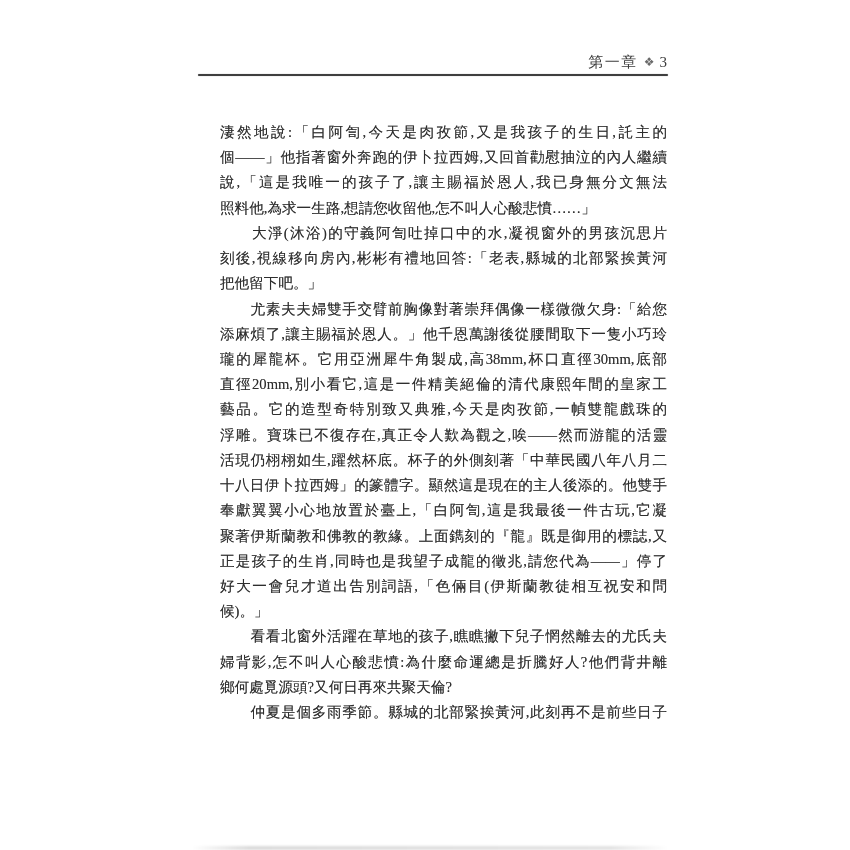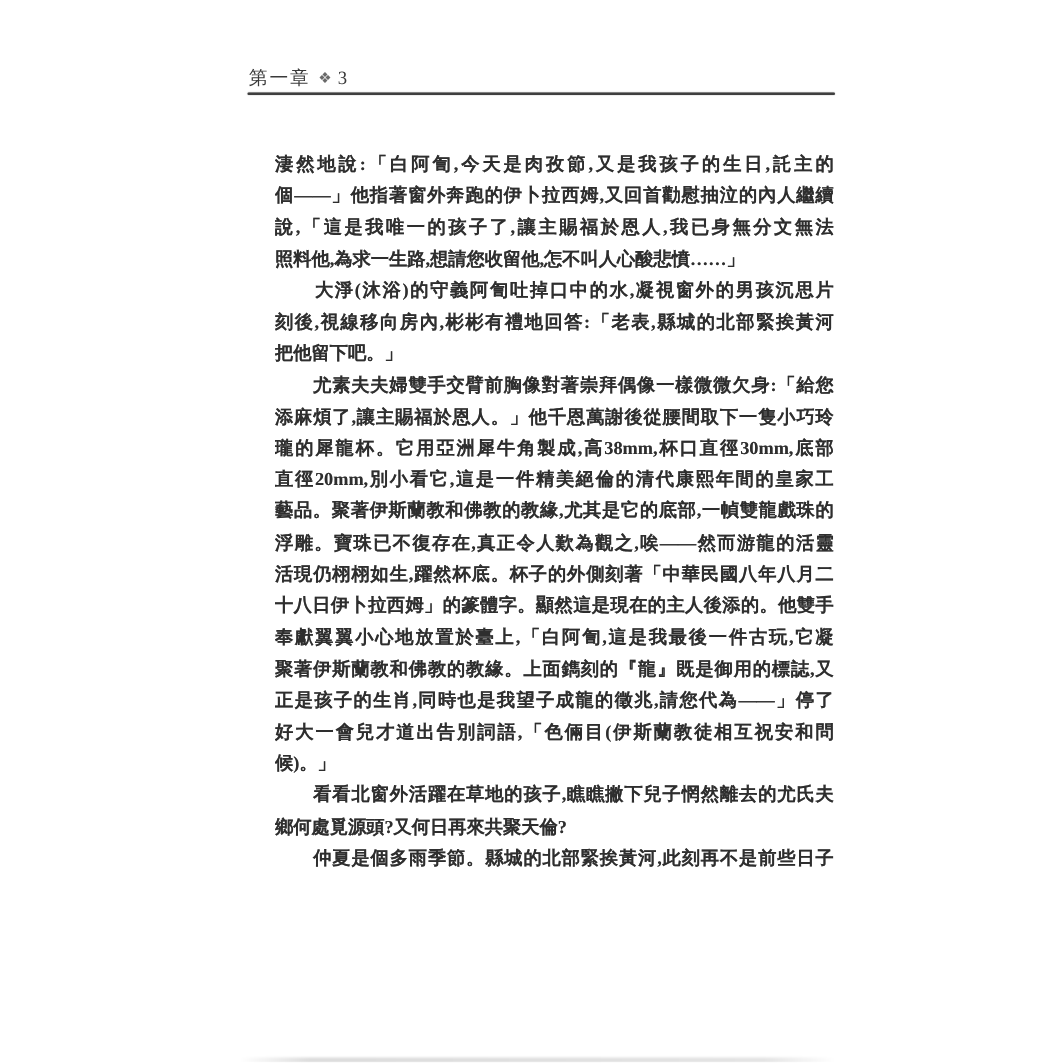--- a/index.html
+++ b/index.html
@@ -13,20 +13,21 @@
     height: 850px;
     background: #ffffff;
     overflow: hidden;
     font-family: "Liberation Serif", "DejaVu Serif", serif;
   }
   .running-head {
     position: absolute;
     top: 53px;
     left: 199px;
     width: 468px;
+    text-align: right;
     font-size: 15px;
     letter-spacing: 1.5px;
     color: #3a3a3a;
     white-space: nowrap;
   }
   .running-head .chapter {
     margin-right: 6px;
   }
   .running-head .orn {
     font-family: "DejaVu Sans", sans-serif;
@@ -51,21 +52,20 @@
     box-shadow: 0 0 1px rgba(0,0,0,0.45);
   }
   .body-text {
     position: absolute;
     top: 120px;
     left: 220px;
     width: 447px;
     font-size: 14.6px;
     color: #2e2e2e;
     text-shadow: 0 0 0.5px rgba(46,46,46,0.55);
-    font-weight: bold;
   }
   .line {
     height: 25.23px;
     line-height: 25.23px;
     white-space: nowrap;
     overflow: hidden;
     text-align: justify;
     text-align-last: justify;
   }
   .line.end {
@@ -101,29 +101,30 @@
     <div class="line">個——」他指著窗外奔跑的伊卜拉西姆,又回首勸慰抽泣的內人繼續</div>
     <div class="line">說,「這是我唯一的孩子了,讓主賜福於恩人,我已身無分文無法</div>
     <div class="line end">照料他,為求一生路,想請您收留他,怎不叫人心酸悲憤……」</div>
     <div class="line">　　大淨(沐浴)的守義阿訇吐掉口中的水,凝視窗外的男孩沉思片</div>
     <div class="line">刻後,視線移向房內,彬彬有禮地回答:「老表,縣城的北部緊挨黃河</div>
     <div class="line end">把他留下吧。」</div>
     <div class="line">　　尤素夫夫婦雙手交臂前胸像對著崇拜偶像一樣微微欠身:「給您</div>
     <div class="line">添麻煩了,讓主賜福於恩人。」他千恩萬謝後從腰間取下一隻小巧玲</div>
     <div class="line">瓏的犀龍杯。它用亞洲犀牛角製成,高38mm,杯口直徑30mm,底部</div>
     <div class="line">直徑20mm,別小看它,這是一件精美絕倫的清代康熙年間的皇家工</div>
-    <div class="line">藝品。聚著伊斯蘭教和佛教的教緣,尤其是它的底部,一幀雙龍戲珠的</div>
+    <div class="line">藝品。它的造型奇特別致又典雅,今天是肉孜節,一幀雙龍戲珠的</div>
     <div class="line">浮雕。寶珠已不復存在,真正令人歎為觀之,唉——然而游龍的活靈</div>
     <div class="line">活現仍栩栩如生,躍然杯底。杯子的外側刻著「中華民國八年八月二</div>
     <div class="line">十八日伊卜拉西姆」的篆體字。顯然這是現在的主人後添的。他雙手</div>
     <div class="line">奉獻翼翼小心地放置於臺上,「白阿訇,這是我最後一件古玩,它凝</div>
     <div class="line">聚著伊斯蘭教和佛教的教緣。上面鐫刻的『龍』既是御用的標誌,又</div>
     <div class="line">正是孩子的生肖,同時也是我望子成龍的徵兆,請您代為——」停了</div>
     <div class="line">好大一會兒才道出告別詞語,「色倆目(伊斯蘭教徒相互祝安和問</div>
     <div class="line end">候)。」</div>
     <div class="line">　　看看北窗外活躍在草地的孩子,瞧瞧撇下兒子惘然離去的尤氏夫</div>
+    <div class="line">婦背影,怎不叫人心酸悲憤:為什麼命運總是折騰好人?他們背井離</div>
     <div class="line end">鄉何處覓源頭?又何日再來共聚天倫?</div>
     <div class="line">　　仲夏是個多雨季節。縣城的北部緊挨黃河,此刻再不是前些日子</div>
   </div>
 
   <div class="page-edge-shadow"></div>
 
 </div>
 
 </body></html>

